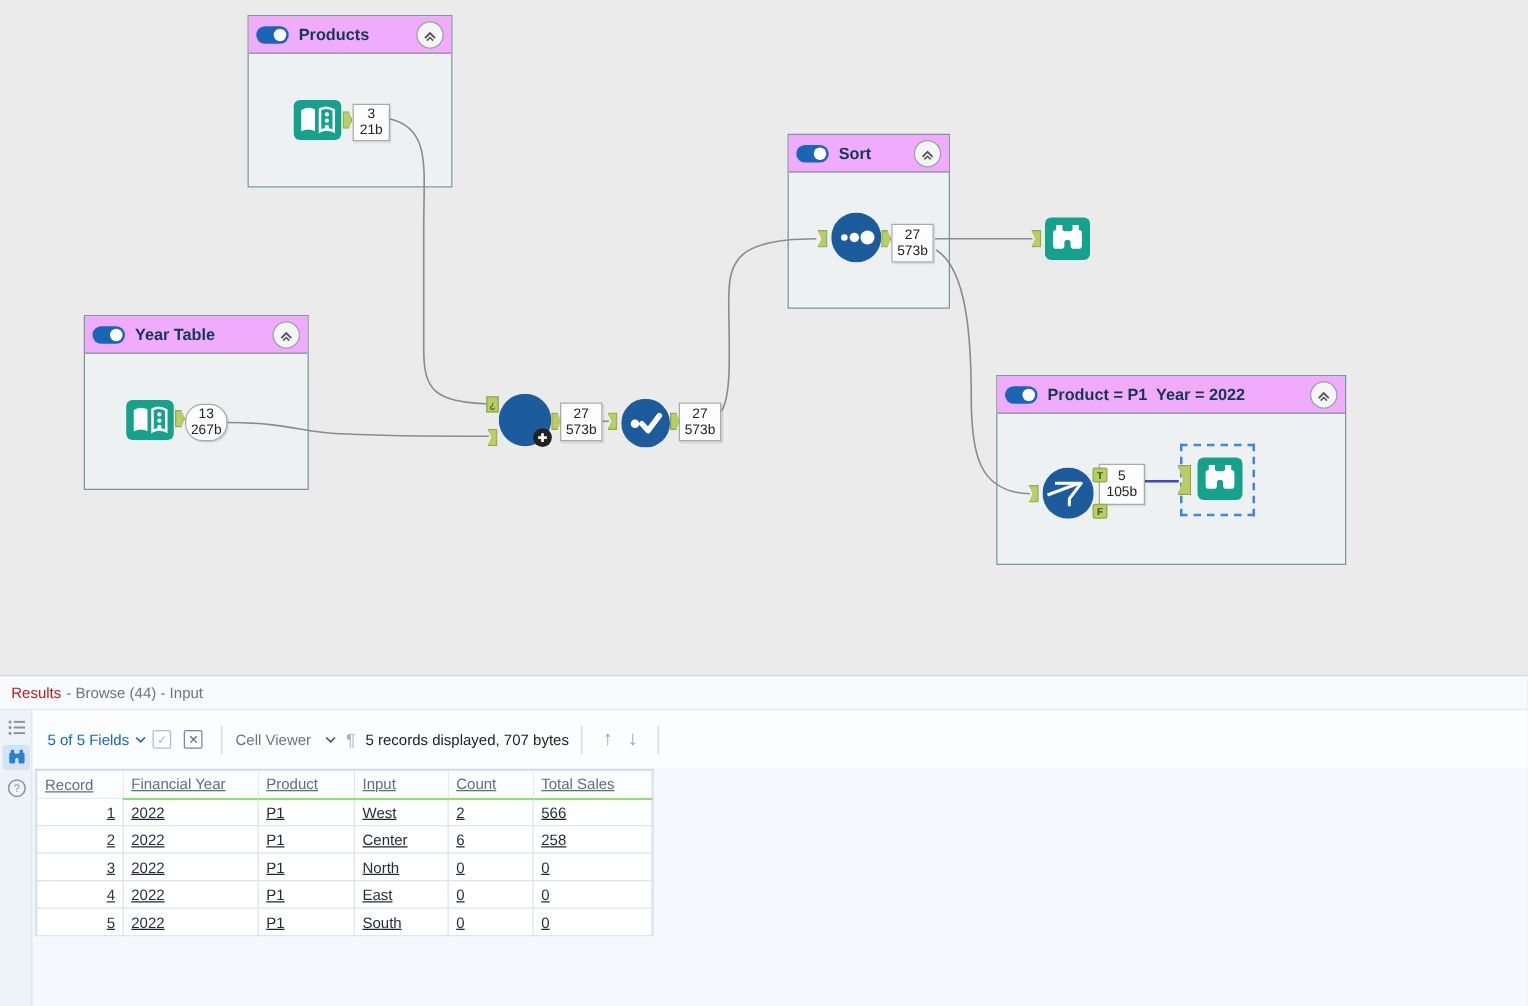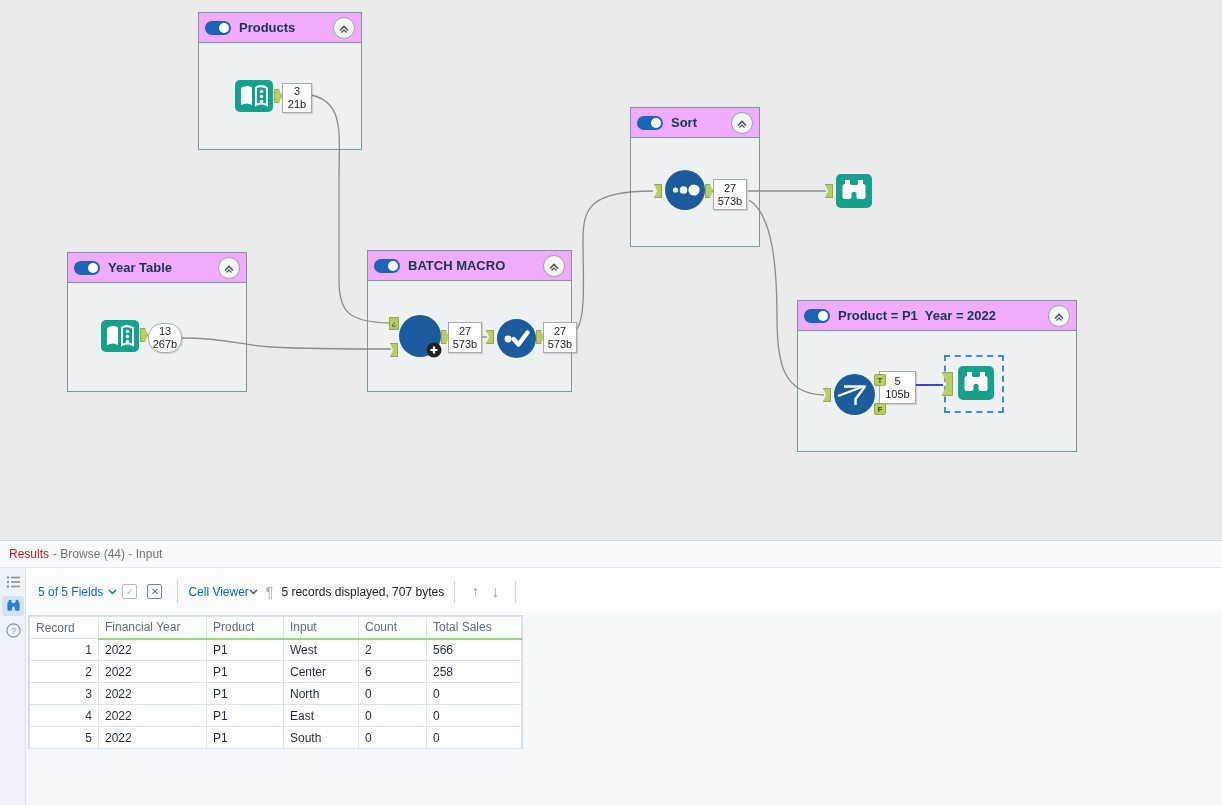--- a/index.html
+++ b/index.html
@@ -29,32 +29,32 @@
   #results-header { position:absolute; left:0; top:540px; width:1222px; height:28px; background:#f8fafc; border-top:1px solid #d4d9de; border-bottom:1px solid #e3e8ee; display:flex; align-items:center; padding-left:9px; font-size:12px; }
   #results-header .rtitle { font-weight:normal; color:#b91c1c; }
   #results-header .rsub { color:#6b7680; margin-left:4px; }
   #results-body { position:absolute; left:0; top:568px; width:1222px; height:237px; background:#f5f8fd; }
   #left-strip { position:absolute; left:0; top:0; width:26px; height:237px; background:#eef3fa; border-right:1px solid #dfe5ec; }
   #left-strip .strip-icon { width:22px; margin:4px 2px 0 2px; height:20px; display:flex; align-items:center; justify-content:center; border-radius:3px; cursor:pointer; }
   #left-strip .strip-icon.selected { background:#d2e3f6; }
   #toolbar { position:absolute; left:26px; top:0; width:1196px; height:47px; background:#fbfdff; display:flex; align-items:center; padding-left:12px; font-size:12px; }
   .tb-sep { width:1px; height:22px; background:#c9d4e2; margin:0 10px; }
   .tb-link { color:#1467c4; display:flex; align-items:center; gap:5px; cursor:pointer; }
-  .tb-plain { color:#0369a1; display:flex; align-items:center; gap:0; cursor:pointer; }
+  .tb-plain { color:#737373; display:flex; align-items:center; gap:11px; cursor:pointer; }
   .tb-text { color:#222; }
   .chev { width:9px; height:6px; display:inline-block; }
   .tb-icon { margin:0 5px; display:flex; align-items:center; cursor:pointer; }
   .sq-icon { width:15px; height:15px; border:1px solid #b4bdc6; border-radius:2px; display:flex; align-items:center; justify-content:center; font-size:10px; color:#b4bdc6; }
   .sq-icon.dark { border-color:#7b8791; color:#5f6b75; }
   .pilcrow { color:#aab2ba; font-size:14px; margin:0 8px; }
   .nav-arrow { color:#9aa4ad; font-size:16px; margin:0 6px; cursor:pointer; }
 
   #grid { position:absolute; left:28px; top:47px; background:#fff; border:1px solid #cfdcec; border-bottom:none; }
   #grid table { border-collapse:collapse; table-layout:fixed; font-size:12px; }
-  #grid th, #grid td { border:1px solid #d9e4f0; height:22px; padding:0 6px; overflow:hidden; white-space:nowrap; }
+  #grid th, #grid td { border:1px solid #d9e4f0; height:22px; padding:0 6px; overflow:hidden; white-space:nowrap;text-decoration:underline; }
   #grid th { font-weight:normal; color:#5d6e80; text-align:left; background:#fdfefe; position:relative; }
   #grid th.underlined { border-bottom:2px solid #8ede76; }
   #grid td { color:#1f2937; background:#fff; }
   #grid td.num { text-align:right; color:#333; }
 </style>
 </head>
 <body>
 
 <div id="canvas">
 
@@ -106,34 +106,20 @@
       <span class="container-title">Year Table</span>
       <span class="collapse-btn">
         <svg width="16" height="16" viewBox="0 0 16 16">
             <path d="M4,10.5 8,6.5 12,10.5" fill="none" stroke="#555" stroke-width="1.6"></path>
             <path d="M5.5,12.5 8,10 10.5,12.5" fill="none" stroke="#555" stroke-width="1.2"></path>
           </svg>
       </span>
     </div>
   </div>
 
-  <div class="container" style="left:367px; top:250px; width:205px; height:142px;">
-    <div class="container-header">
-      <span class="toggle">
-          <span class="knob"></span>
-        </span>
-      <span class="container-title">BATCH MACRO</span>
-      <span class="collapse-btn">
-        <svg width="16" height="16" viewBox="0 0 16 16">
-            <path d="M4,10.5 8,6.5 12,10.5" fill="none" stroke="#555" stroke-width="1.6"></path>
-            <path d="M5.5,12.5 8,10 10.5,12.5" fill="none" stroke="#555" stroke-width="1.2"></path>
-          </svg>
-      </span>
-    </div>
-  </div>
 
   <div class="container" style="left:797px; top:300px; width:280px; height:152px;">
     <div class="container-header">
       <span class="toggle">
           <span class="knob"></span>
         </span>
       <span class="container-title">Product = P1  Year = 2022</span>
       <span class="collapse-btn">
         <svg width="16" height="16" viewBox="0 0 16 16">
             <path d="M4,10.5 8,6.5 12,10.5" fill="none" stroke="#555" stroke-width="1.6"></path>

